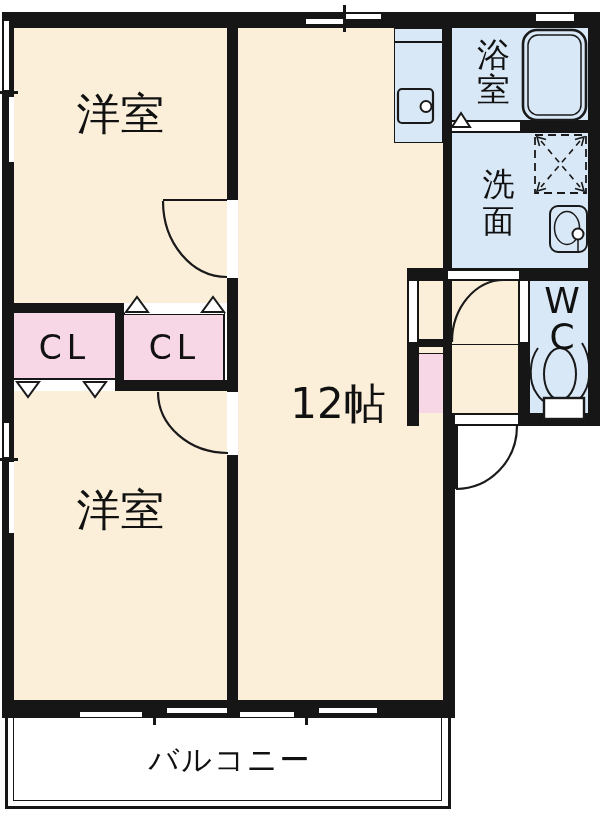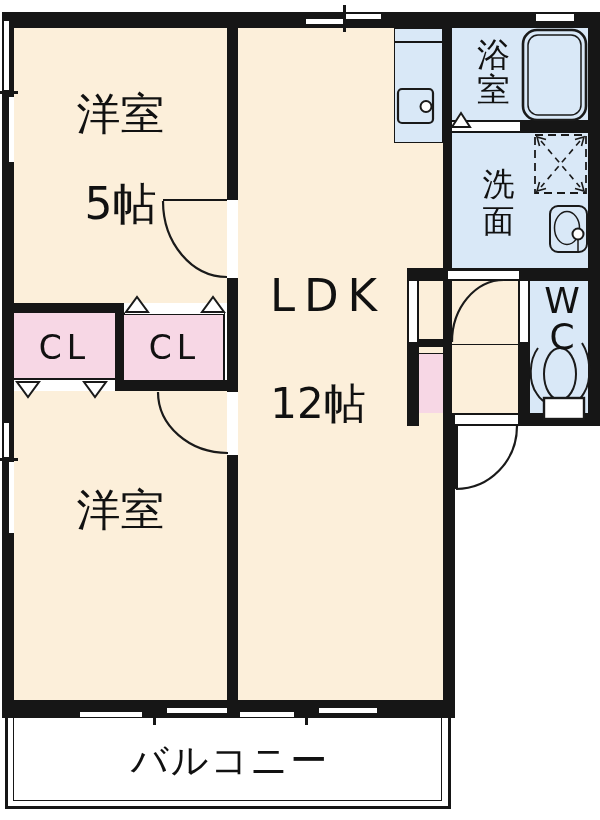--- a/index.html
+++ b/index.html
@@ -138,33 +138,31 @@
 
     <g stroke="#1a1a1a">
       <path d="M538,348 C529,360 528,382 537,394 C540,399 544,402 549,404" fill="none" stroke-width="2"></path>
       <path d="M582,343 C591,357 592,380 584,393 C581,399 576,402 571,404" fill="none" stroke-width="2"></path>
       <ellipse cx="560" cy="374" rx="16" ry="26" fill="none" stroke-width="2"></ellipse>
       <rect x="544" y="398" width="40" height="21" fill="#ffffff" stroke-width="2.4"></rect>
     </g>
   </svg>
 
   <div class="lbl" style="left:17px;top:91px;width:207px;font-size:44px;">洋室</div>
-  <div class="lbl" style="left:17px;top:181px;width:207px;font-size:44px;">5帖</div>
   <div class="lbl" style="left:17px;top:487px;width:207px;font-size:44px;">洋室</div>
-  <div class="lbl" style="left:238px;top:272px;width:180px;font-size:45px;letter-spacing:9px;">LDK</div>
-  <div class="lbl" style="left:226px;top:382px;width:184px;font-size:42px;">12帖</div>
+  <div class="lbl" style="left:246px;top:382px;width:184px;font-size:42px;">12帖</div>
   <div class="lbl" style="left:14px;top:331px;width:101px;font-size:33px;letter-spacing:5px;">CL</div>
   <div class="lbl" style="left:124px;top:331px;width:101px;font-size:33px;letter-spacing:5px;">CL</div>
   <div class="lbl vstack" style="left:476px;top:37px;width:35px;font-size:33px;line-height:35px;">
     <span>浴</span>
     <span>室</span>
   </div>
   <div class="lbl vstack" style="left:481px;top:166px;width:35px;font-size:32px;line-height:37px;">
     <span>洗</span>
     <span>面</span>
   </div>
   <div class="lbl vstack" style="left:543px;top:283px;width:38px;font-size:36px;line-height:36px;">
     <span>W</span>
     <span>C</span>
   </div>
-  <div class="lbl" style="left:30px;top:744px;width:400px;font-size:37px;letter-spacing:2px;font-family:Liberation Mono, monospace;">バルコニー</div>
+  <div class="lbl" style="left:30px;top:744px;width:400px;font-size:30px;letter-spacing:2px;">バルコニー</div>
 
 </div>
 
 </body></html>

